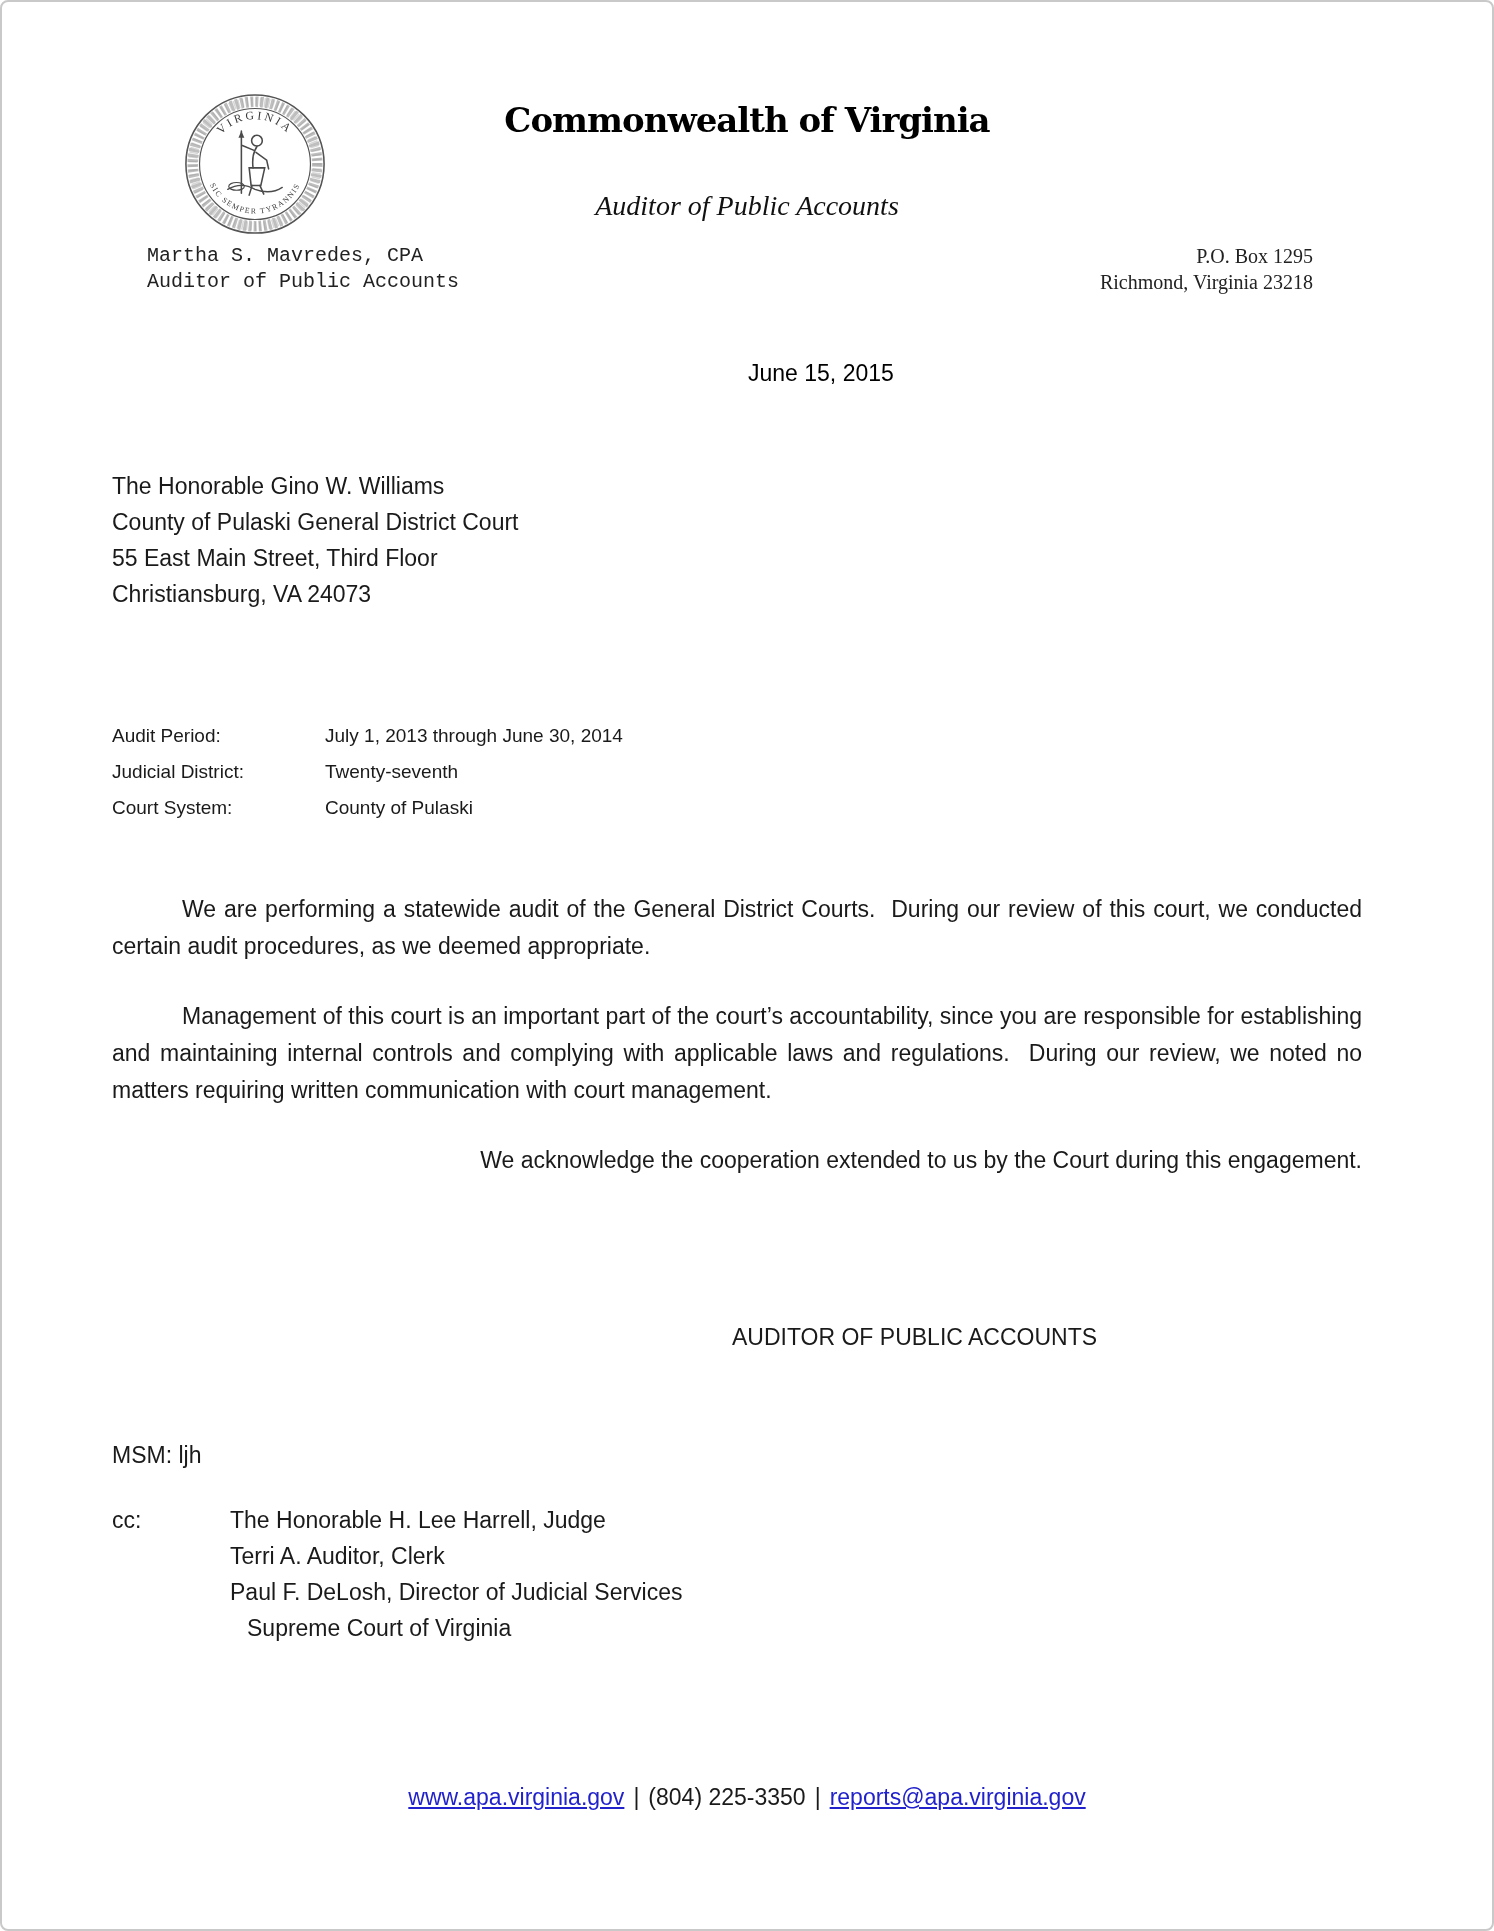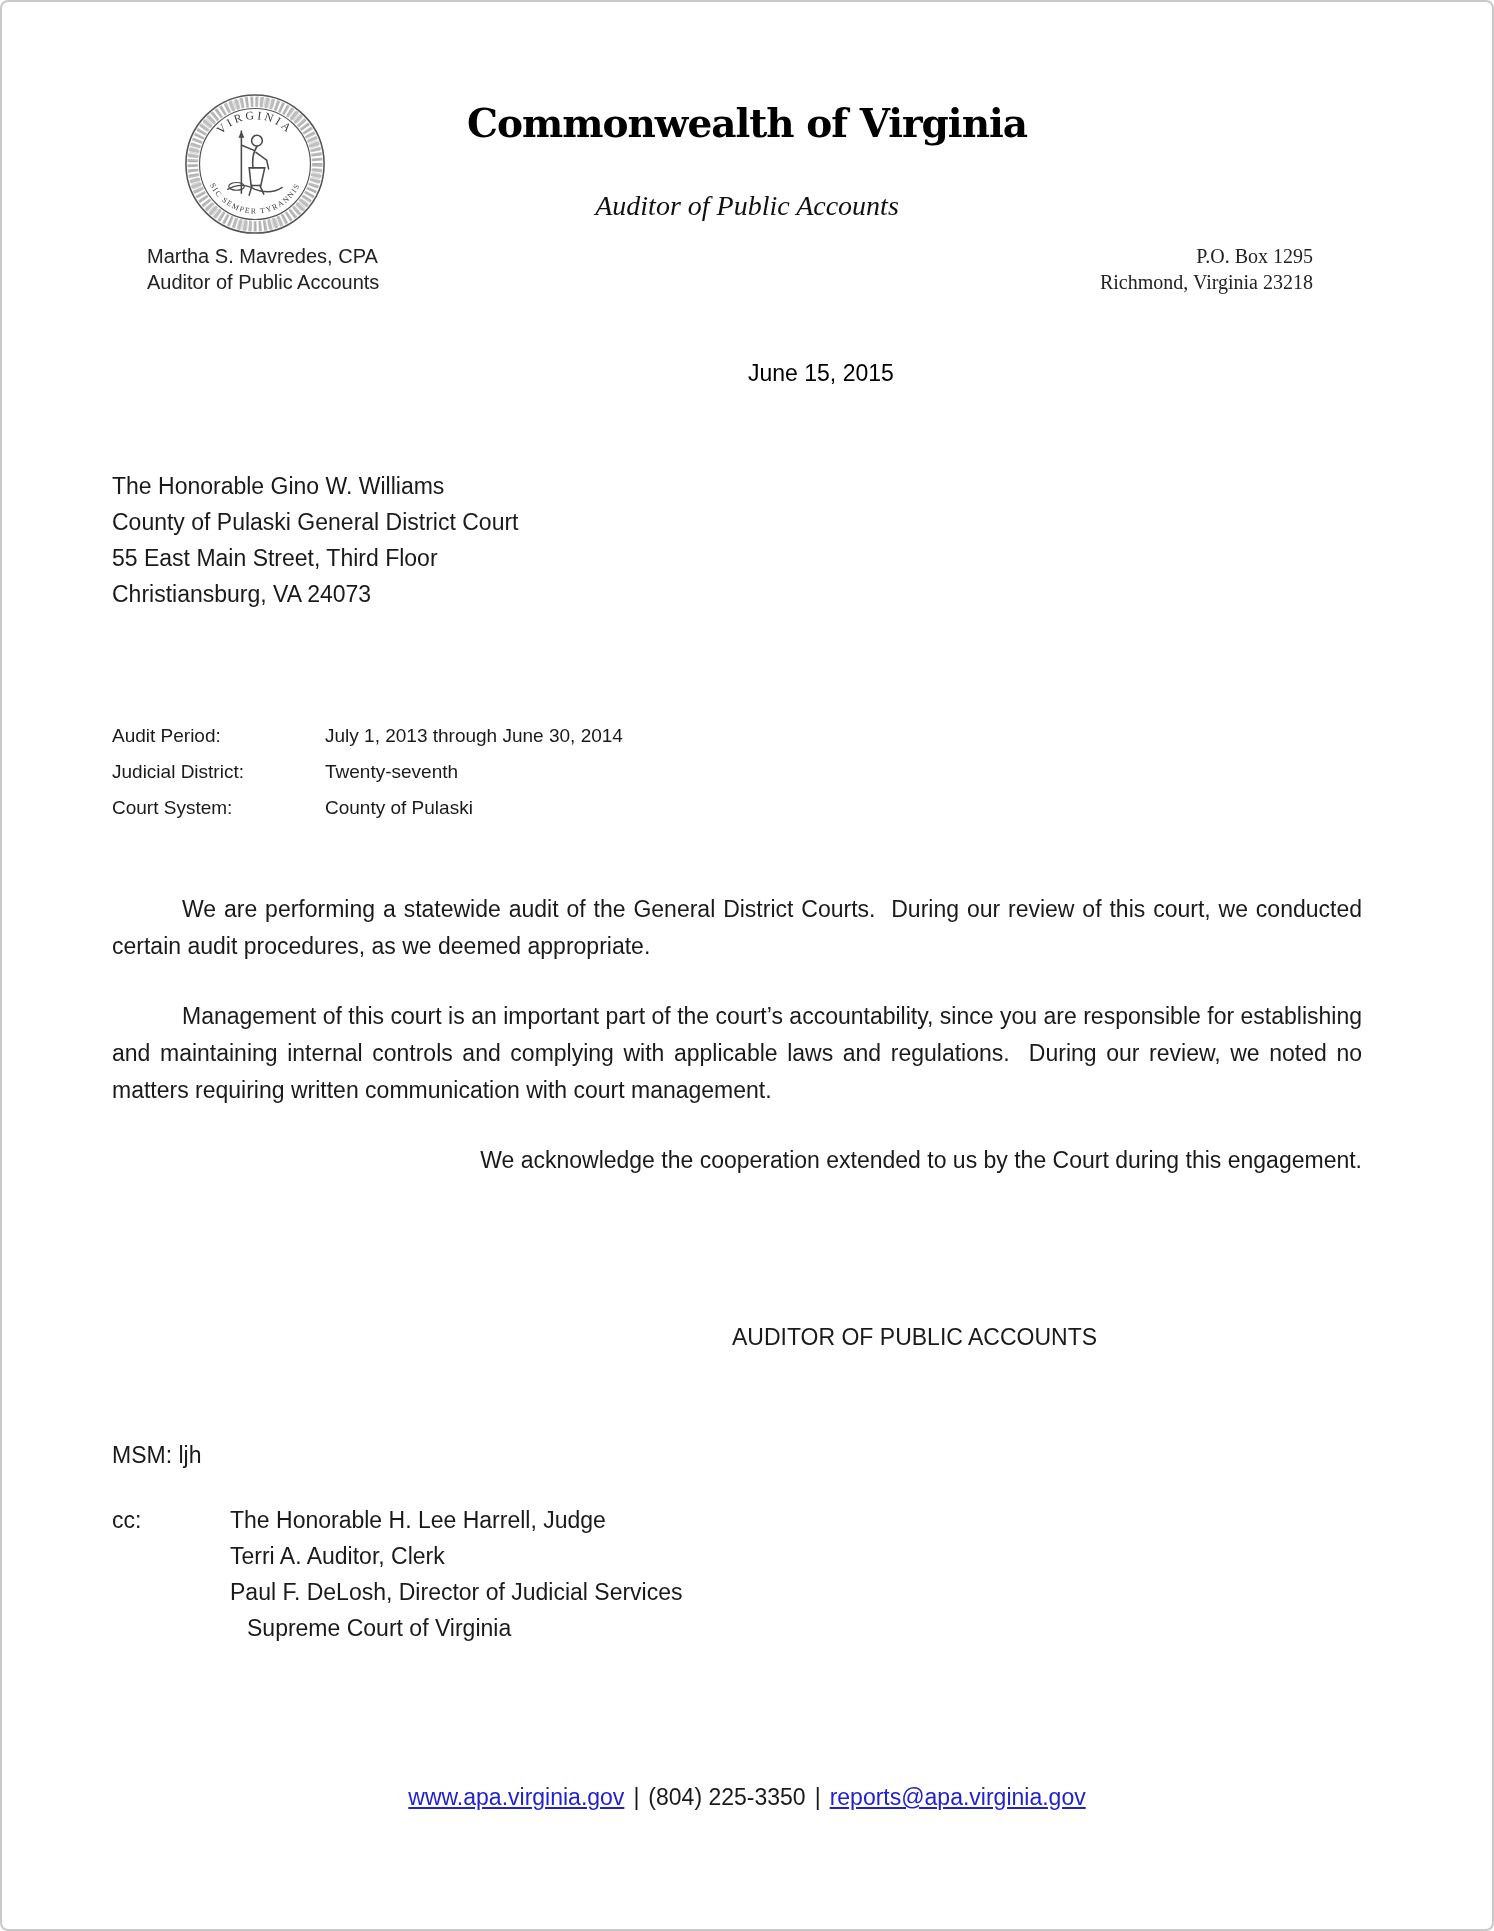--- a/index.html
+++ b/index.html
@@ -14,35 +14,35 @@
     color:#1a1a1a;
     overflow:hidden;
   }
   
   .seal{position:absolute;left:181px;top:90px;width:144px;height:144px;}
   .agency-title{
     position:absolute;left:0;top:98px;width:100%;
     text-align:center;
     font-family:"DejaVu Serif", serif;
     font-weight:bold;
-    font-size:39px;
+    font-size:34px;
     letter-spacing:-1px;
     color:#000000;
   }
   .agency-subtitle{
     position:absolute;left:0;top:188px;width:100%;
     text-align:center;
     font-family:"Liberation Serif", serif;
     font-style:italic;
     font-size:28px;
     color:#111111;
   }
   .header-left{
     position:absolute;left:145px;top:241px;
-    font-family:Liberation Sans, sans-serif;
+    font-family:Liberation Mono, monospace;
     font-size:20px;line-height:26px;color:#222222;
   }
   .header-right{
     position:absolute;right:179px;top:241px;
     font-family:"Liberation Serif", serif;
     font-size:20px;line-height:26px;color:#222222;
     text-align:right;
   }
   .date-line{
     position:absolute;left:746px;top:358px;

